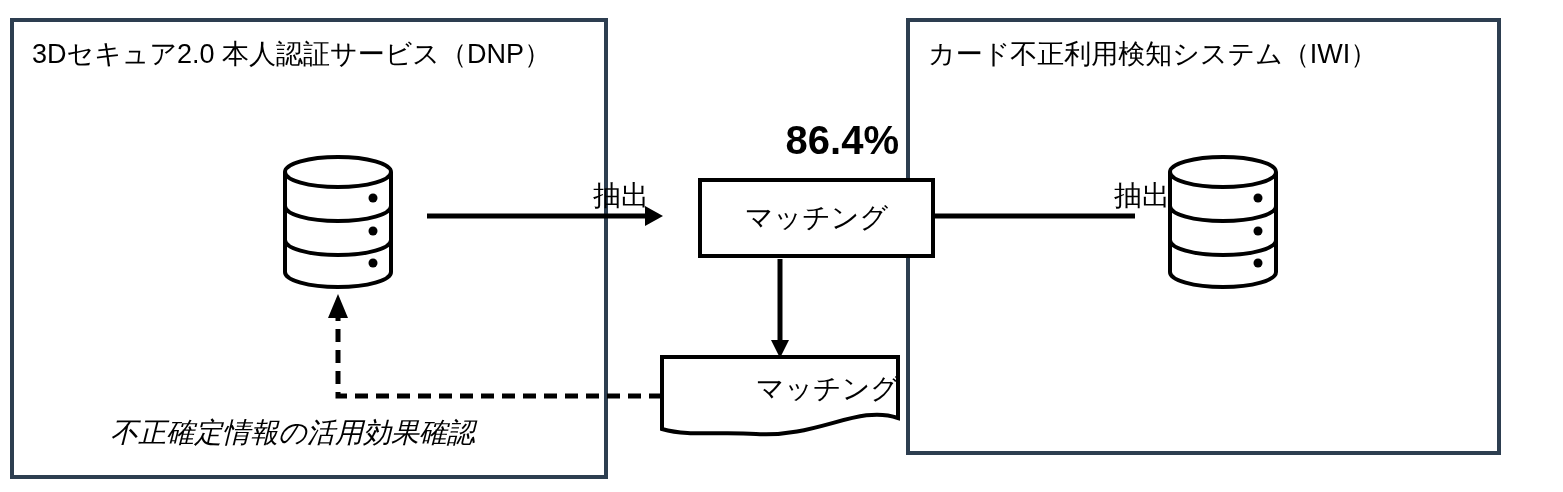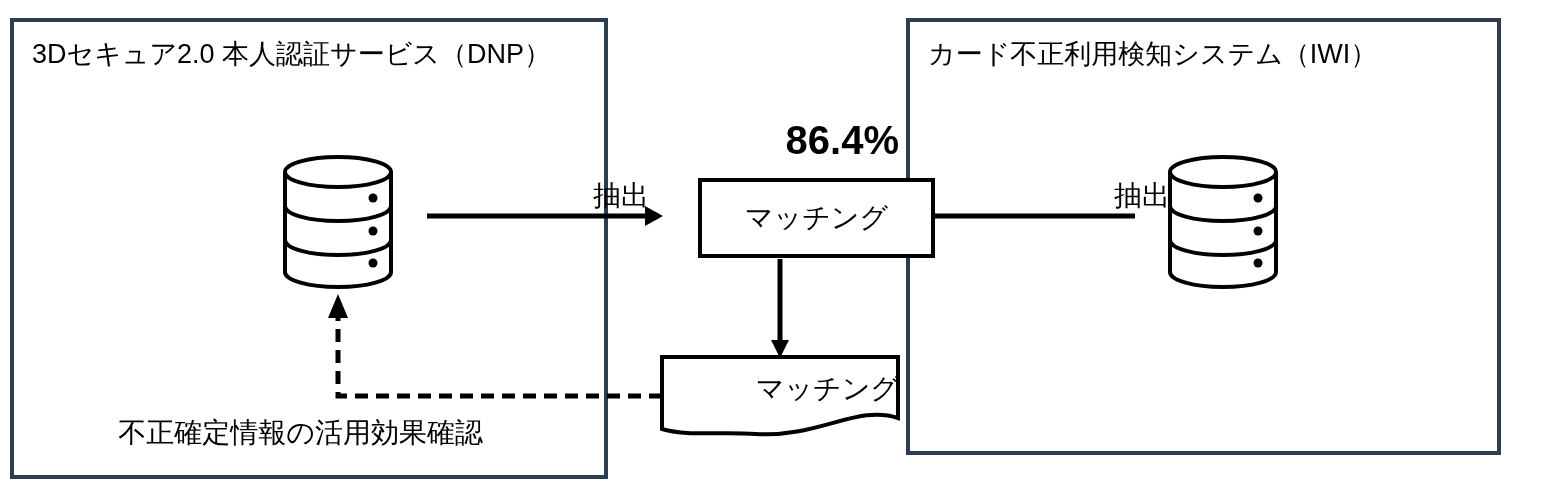--- a/index.html
+++ b/index.html
@@ -57,21 +57,21 @@
     background: #ffffff;
     display: flex;
     align-items: center;
     justify-content: center;
     font-size: 28px;
     margin-left: 36px;
   }
   #extract-label-left  { left: 427px; top: 181px; width: 222px; }
   #extract-label-right { left: 930px; top: 181px; width: 240px; }
   #document-label      { left: 662px; top: 374px; width: 237px; }
-  #feedback-label      { left: 118px; top: 418px; width: 365px; }
+  #feedback-label      { left: 110px; top: 418px; width: 365px; font-style: italic; }
   #retain-label        { left: 1106px; top: 301px; width: 280px; }
 </style>
 </head>
 <body>
 
 <div class="canvas">
 
   <div class="panel" id="left-panel">
     <div class="panel-title">3Dセキュア2.0 本人認証サービス（DNP）</div>
   </div>

